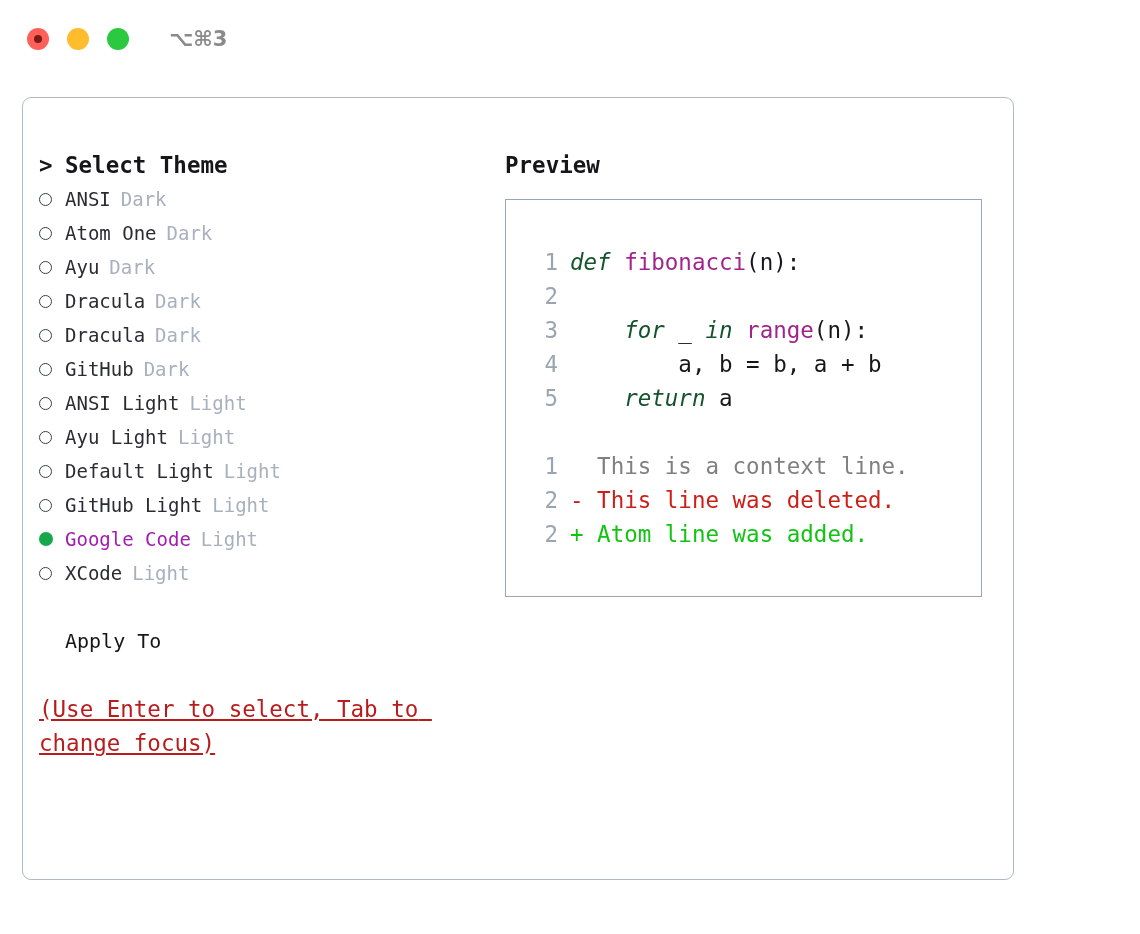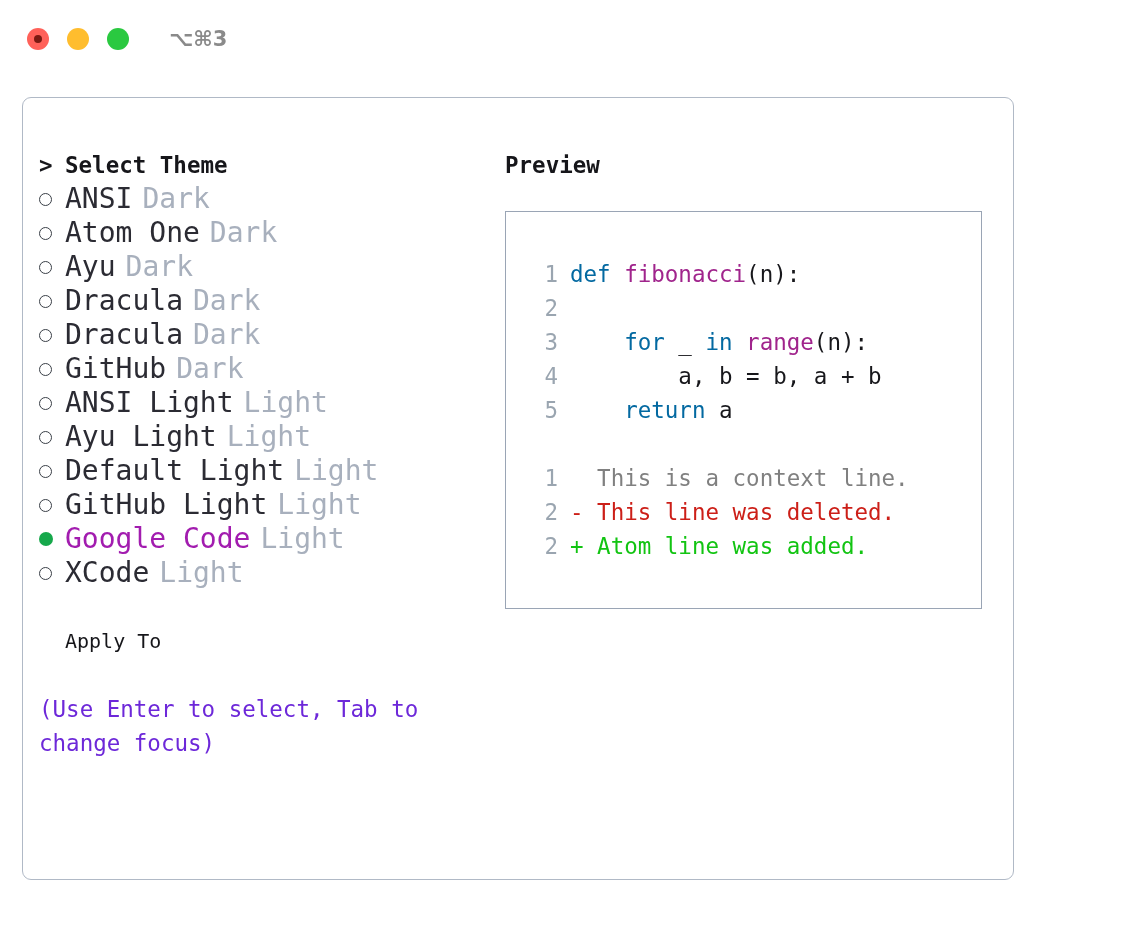--- a/index.html
+++ b/index.html
@@ -88,21 +88,21 @@
     display: flex;
     align-items: center;
     white-space: pre;
   }
   .head-caret { width: 26px; display: inline-block; }
 
   .opt-row {
     height: 34px;
     display: flex;
     align-items: center;
-    font-size: 28px;
+    font-size: 19px;
     line-height: 34px;
     white-space: pre;
   }
   .bullet {
     width: 26px;
     display: flex;
     align-items: center;
     flex: 0 0 26px;
   }
   .bullet-open {
@@ -133,37 +133,38 @@
     white-space: pre;
     padding-left: 26px;
   }
 
   .spacer-row { height: 34px; }
 
   .hint {
     margin-top: 34px;
     font-size: 22.5px;
     line-height: 34px;
-    color: #6d28d9;
+    color: #b91c1c;
     width: 410px;
     white-space: pre-wrap;
     word-break: break-word;
+    text-decoration: underline;
   }
 
   
   .right-col {
     flex: 1;
     padding: 50px 0 0 12px;
   }
   .preview-title {
     font-size: 22.5px;
     font-weight: bold;
     color: #16161a;
     line-height: 34px;
-    margin-bottom: 29px;
+    margin-bottom: 17px;
   }
   .preview-box {
     width: 477px;
     height: 398px;
     border: 1.5px solid #9aa5b5;
     background: #ffffff;
     padding: 45px 0 0 22px;
   }
 
   .code-line {
@@ -174,21 +175,21 @@
   }
   .lineno {
     width: 30px;
     text-align: right;
     color: #9aa5b0;
     flex: 0 0 30px;
     margin-right: 12px;
   }
   .code-body { white-space: pre; }
 
-  .tok-kw   { color: #0369a1; }
+  .tok-kw   { color: #14532d; font-style: italic; }
   .tok-fn   { color: #a0248c; }
   .tok-num  { color: #0c7b78; }
   .tok-def  { color: #17171b; }
   .tok-ctx  { color: #808080; }
   .tok-del  { color: #cc1f18; text-align: right; }
   .tok-add  { color: #12c412; }
 
   .code-gap { height: 34px; }
 </style>
 </head>

